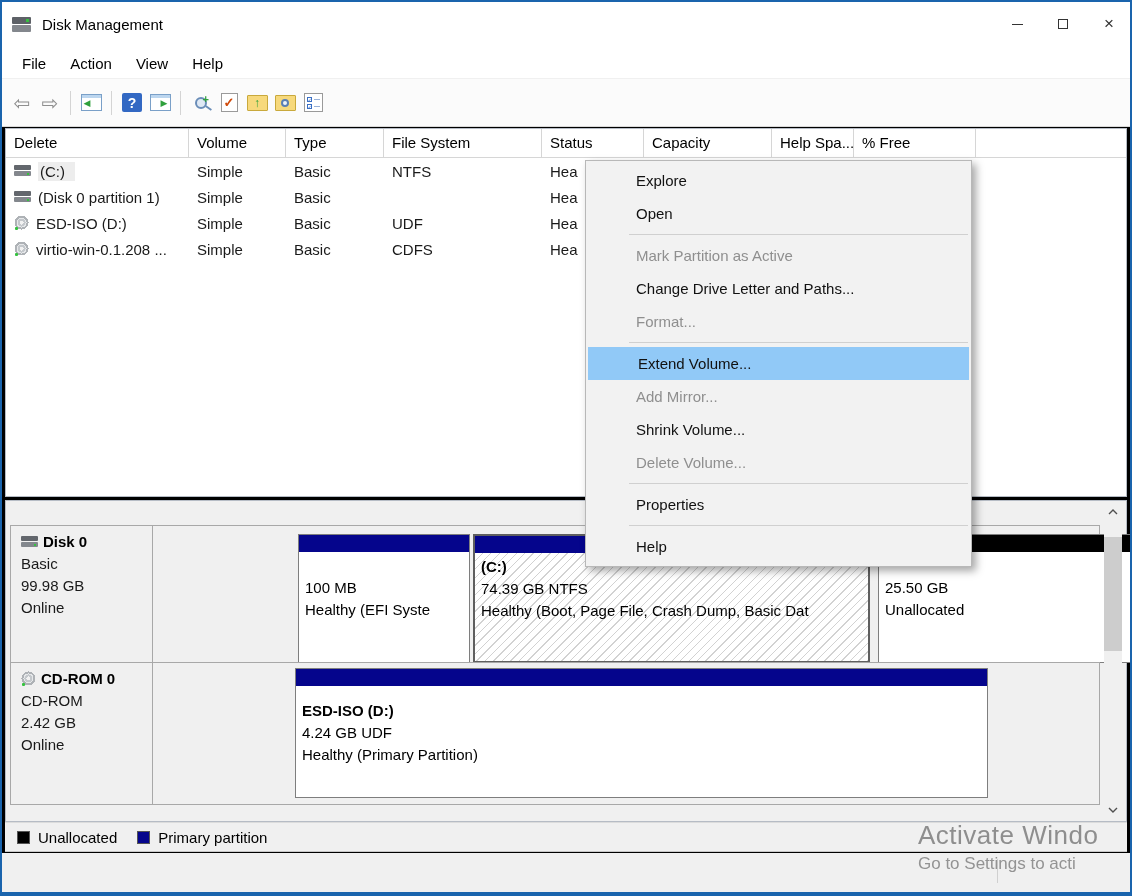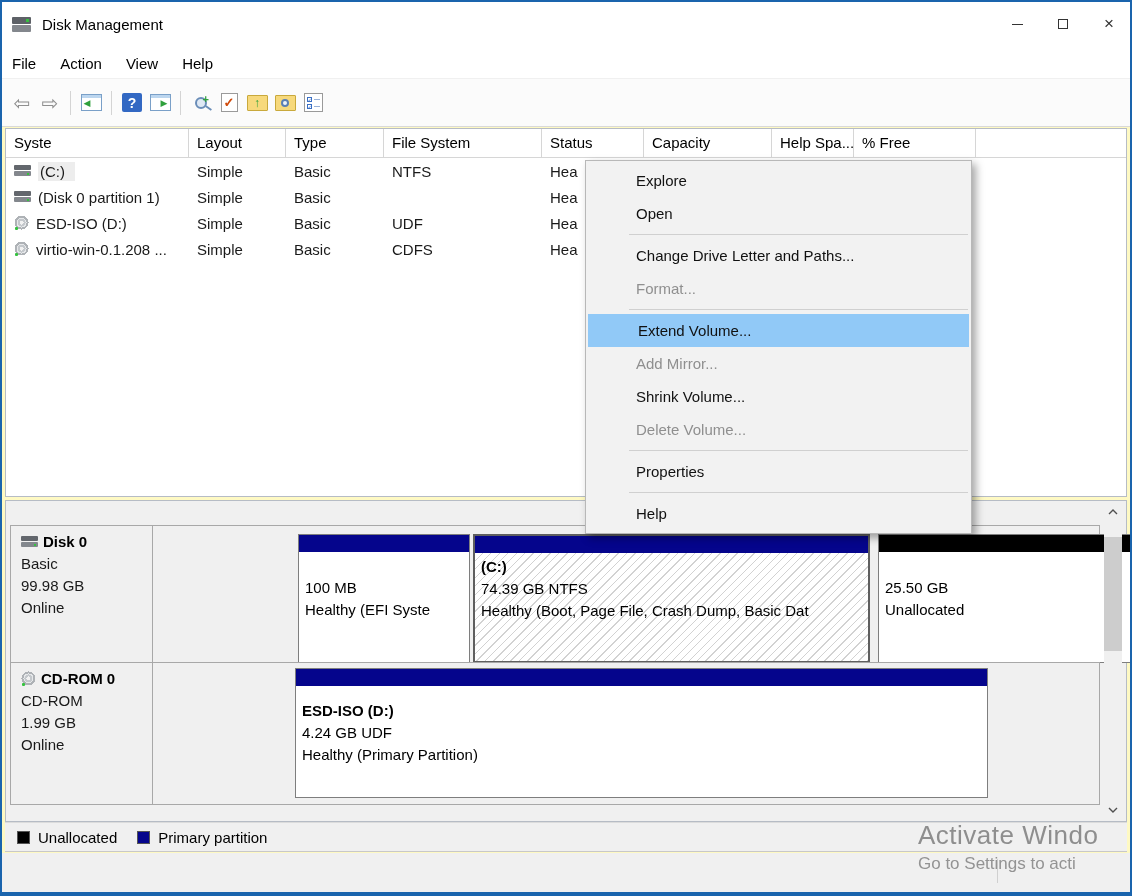--- a/index.html
+++ b/index.html
@@ -5,39 +5,39 @@
   * { box-sizing: border-box; margin: 0; padding: 0; }
   html,body { width:1132px; height:896px; }
   body {
     font-family: "Liberation Sans", sans-serif;
     font-size: 15px;
     color: #1a1a1a;
     background: #fff;
     position: relative;
     overflow: hidden;
   }
-  .window { position:absolute; inset:0; background:#fef9c3; }
+  .window { position:absolute; inset:0; background:#000000; }
   .win-border { position:absolute; inset:0; border:2px solid #1a64ad; border-bottom-width:4px; pointer-events:none; z-index:90; }
 
   
   .titlebar { position:absolute; left:0; top:0; right:0; height:48px; background:#fff; display:flex; align-items:center; }
   .app-icon { width:20px; height:16px; margin-left:12px; position:relative; }
   .app-icon .d1,.app-icon .d2 { position:absolute; left:0; width:19px; height:7px; border-radius:1px; }
   .app-icon .d1 { top:1px; background:#5d6167; }
   .app-icon .d2 { top:9px; background:#83878d; }
   .app-icon .led { position:absolute; right:3px; top:3px; width:3px; height:3px; background:#35c23f; }
   .title-text { margin-left:10px; font-size:15px; color:#000; }
   .win-controls { margin-left:auto; display:flex; height:100%; }
   .wc { width:46px; height:100%; display:flex; align-items:center; justify-content:center; color:#333; }
   .wc-min .bar { width:11px; height:1px; background:#333; }
   .wc-max .box { width:10px; height:10px; border:1px solid #333; }
   .wc-close { font-size:17px; }
 
   
-  .menubar { position:absolute; left:0; top:48px; right:0; height:31px; background:#fff; display:flex; align-items:center; border-bottom:1px solid #f0f0f0; }
+  .menubar { position:absolute; left:0; top:48px; right:0; height:31px; background:#fff; display:flex; align-items:center; padding-left:10px; border-bottom:1px solid #f0f0f0; }
   .mb-item { padding:4px 12px; color:#000; }
 
   
   .toolbar { position:absolute; left:0; top:79px; right:0; height:48px; background:#fbfbfb; display:flex; align-items:center; padding-left:8px; border-bottom:1px solid #d9d9d9; }
   .tb-sep { width:1px; height:24px; background:#d4d4d4; margin:0 6px; }
   .tbi { width:28px; height:28px; display:flex; align-items:center; justify-content:center; position:relative; }
   .tb-arrow { font-size:20px; color:#8f8f8f; line-height:1; }
   .tb-win { width:21px; height:17px; border:1px solid #7aa0c8; background:#fff; position:relative; }
   .tb-win .tbar { position:absolute; left:0; right:0; top:0; height:3px; background:#bcd6ef; }
   .tb-win .tri { position:absolute; top:4px; font-size:9px; color:#2fa03c; line-height:1; }
@@ -211,22 +211,22 @@
         <span class="row">
             <span class="cb">✓</span>
             <span class="ln"></span>
           </span>
       </span>
     </span>
   </div>
 
   <div class="top-pane">
     <div class="vt-header">
-      <div class="vt-hcell c1">Syste</div>
-      <div class="vt-hcell c2">Layout</div>
+      <div class="vt-hcell c1">Delete</div>
+      <div class="vt-hcell c2">Volume</div>
       <div class="vt-hcell c3">Type</div>
       <div class="vt-hcell c4">File System</div>
       <div class="vt-hcell c5">Status</div>
       <div class="vt-hcell c6">Capacity</div>
       <div class="vt-hcell c7">Help Spa...</div>
       <div class="vt-hcell c8">% Free</div>
       <div class="vt-hcell cfill"></div>
     </div>
 
     <div class="vt-row">
@@ -323,21 +323,21 @@
       </div>
     </div>
 
     <div class="band band-cdrom">
       <div class="band-label">
         <div class="band-title">
           <span class="cd-icon"></span>
           <span>CD-ROM 0</span>
         </div>
         <div>CD-ROM</div>
-        <div>1.99 GB</div>
+        <div>2.42 GB</div>
         <div>Online</div>
       </div>
       <div class="band-strip">
         <div class="part cdp1">
           <div class="part-bar"></div>
           <div class="part-content">
             <div class="l1">ESD-ISO (D:)</div>
             <div>4.24 GB UDF</div>
             <div>Healthy (Primary Partition)</div>
           </div>
@@ -368,20 +368,21 @@
   </div>
 
   <div class="statusbar">
     <span class="status-divider"></span>
   </div>
 
   <div class="ctx-menu">
     <div class="mi">Explore</div>
     <div class="mi">Open</div>
     <div class="msep"></div>
+    <div class="mi dis">Mark Partition as Active</div>
     <div class="mi">Change Drive Letter and Paths...</div>
     <div class="mi dis">Format...</div>
     <div class="msep"></div>
     <div class="mi hl">Extend Volume...</div>
     <div class="mi dis">Add Mirror...</div>
     <div class="mi">Shrink Volume...</div>
     <div class="mi dis">Delete Volume...</div>
     <div class="msep"></div>
     <div class="mi">Properties</div>
     <div class="msep"></div>

